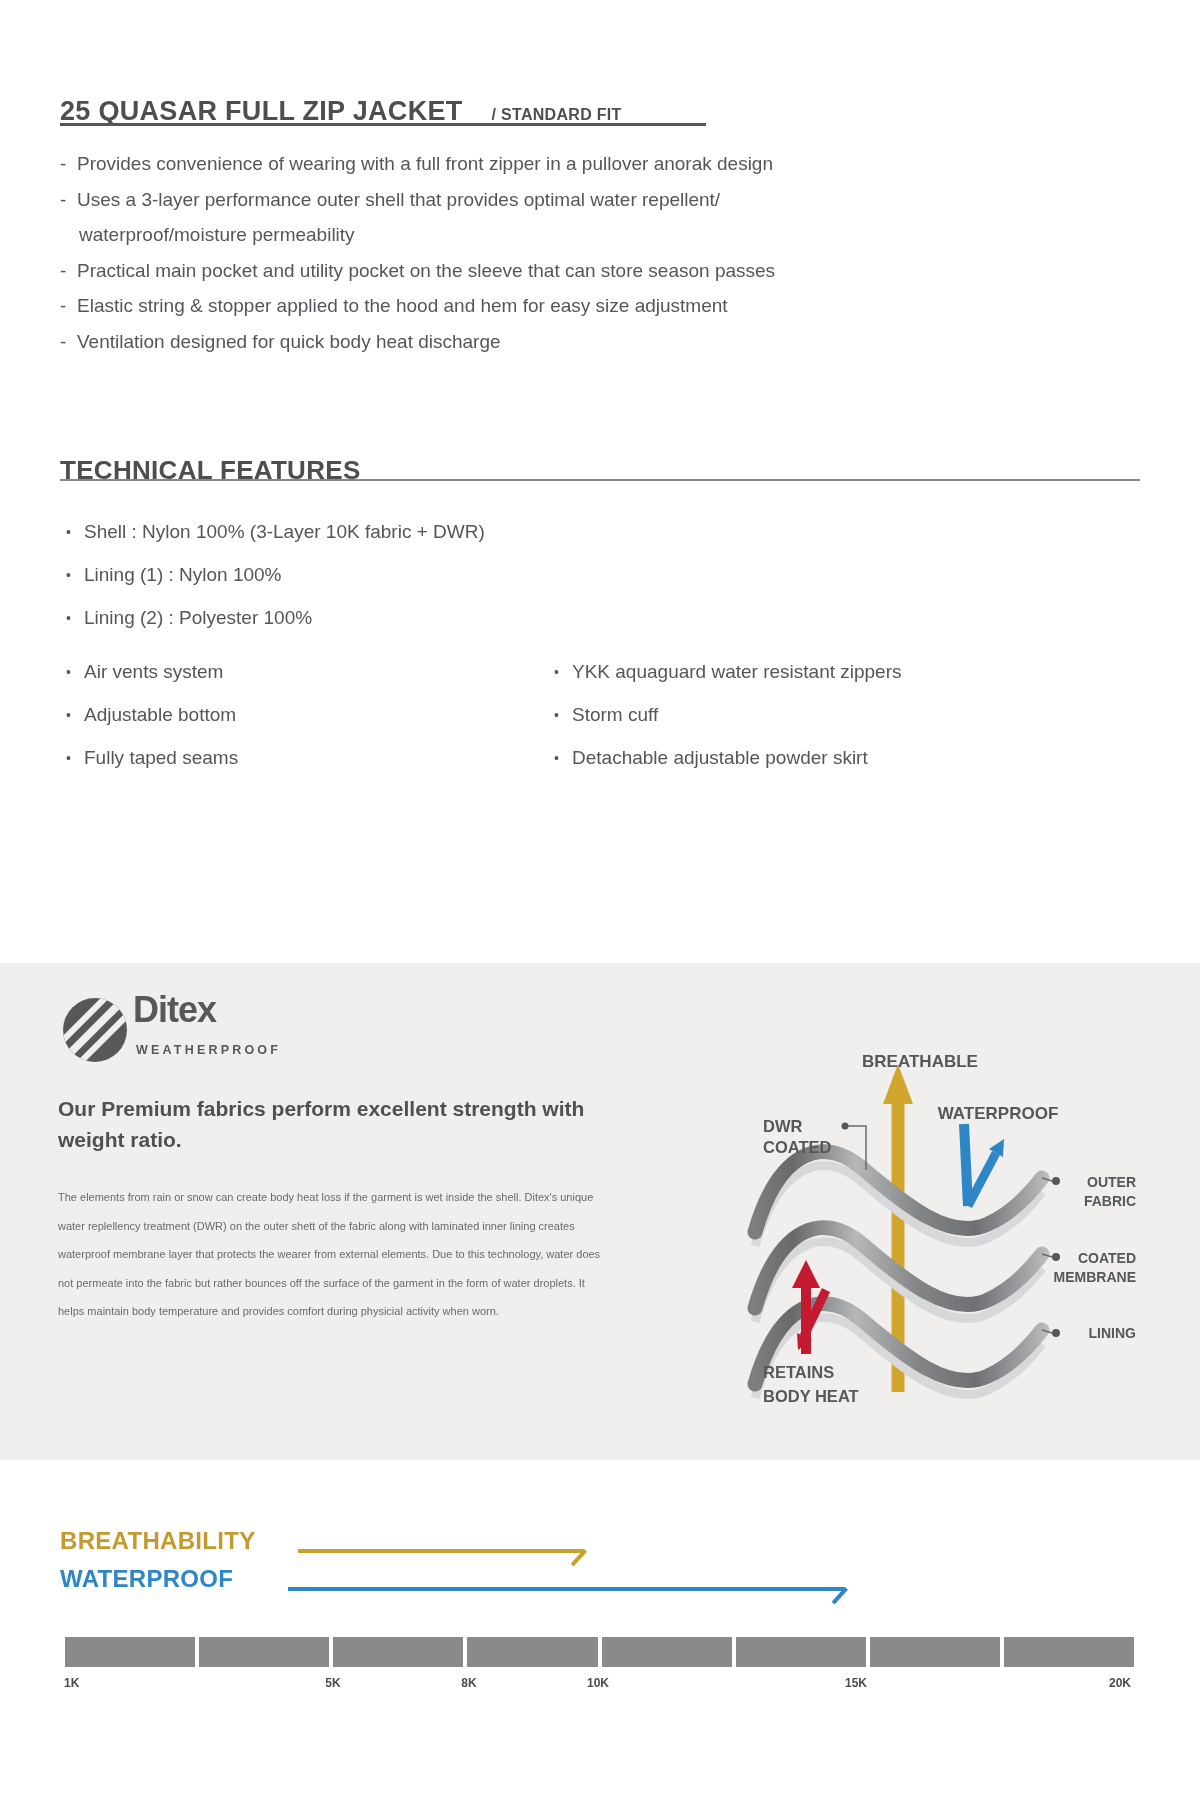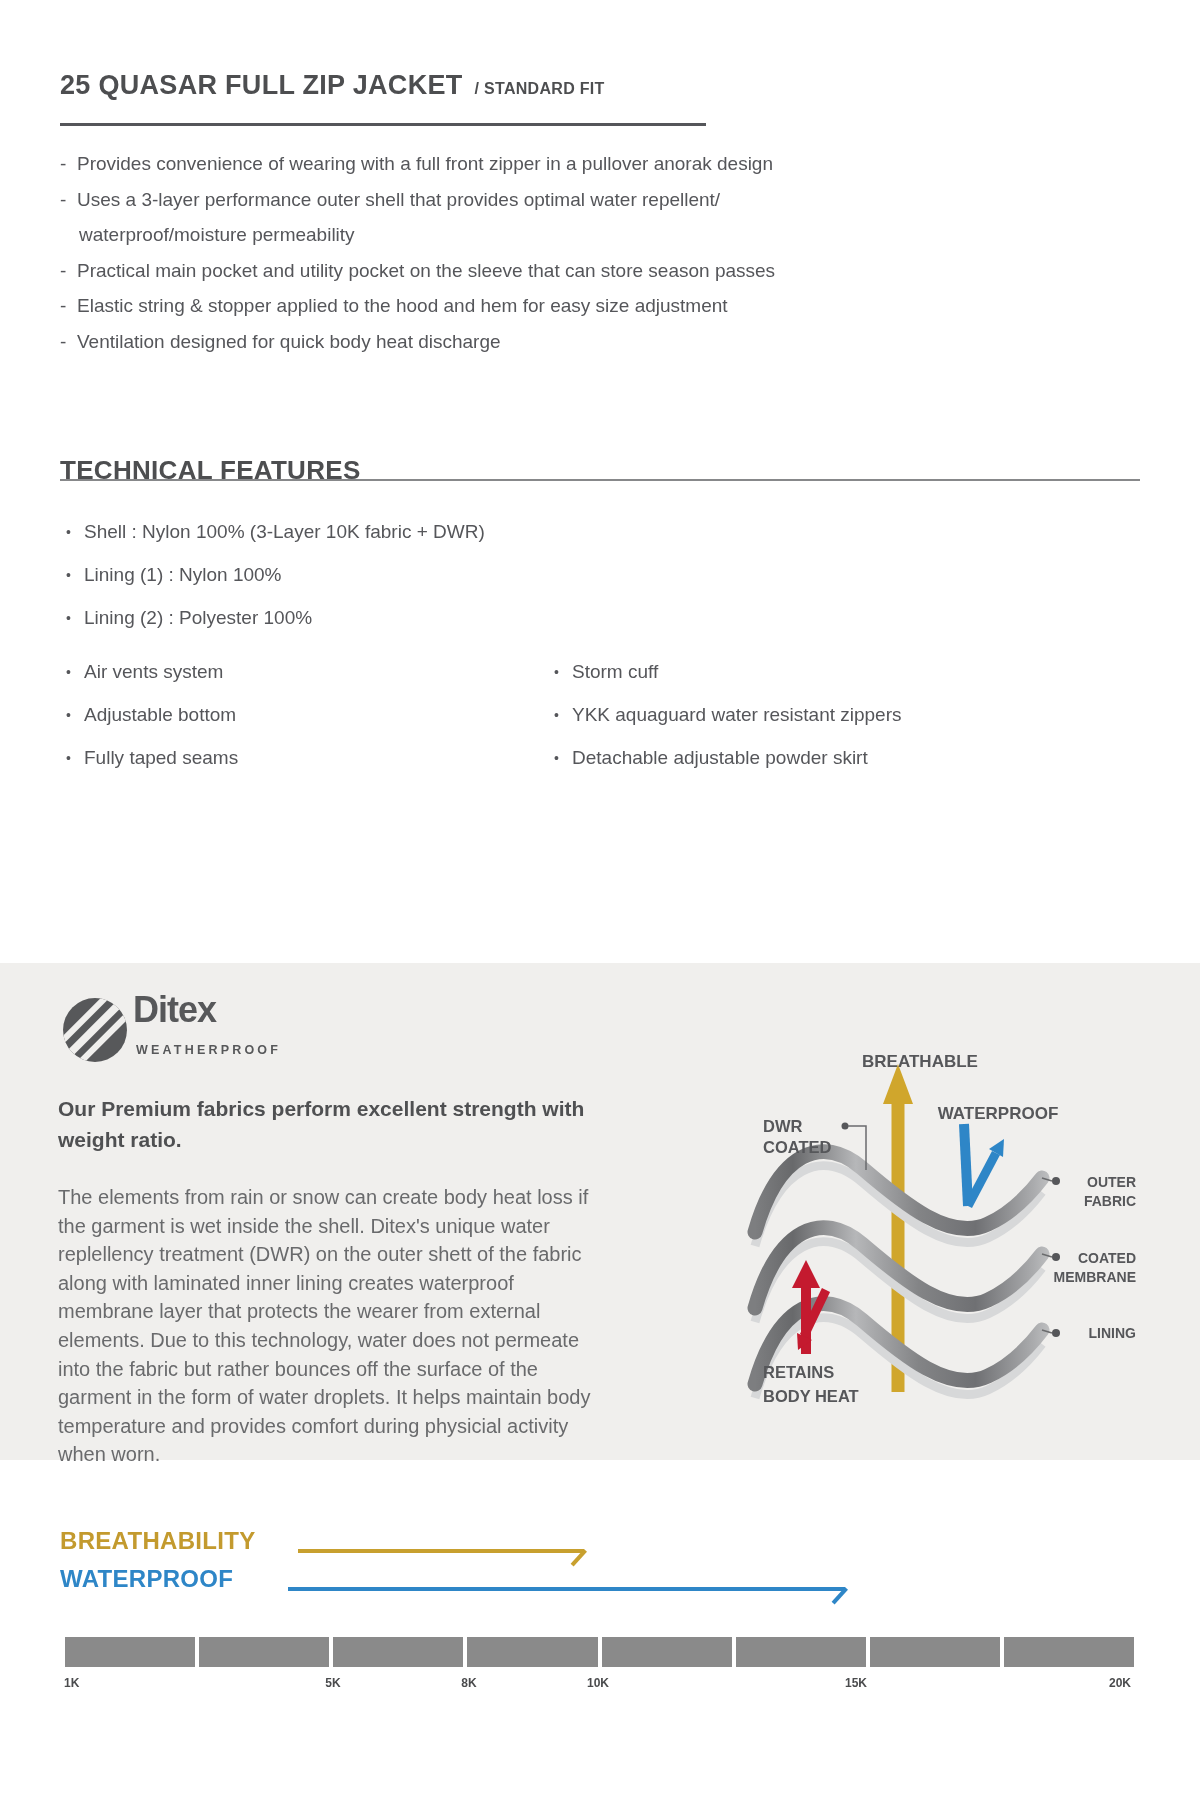--- a/index.html
+++ b/index.html
@@ -1,20 +1,20 @@
 <!DOCTYPE html>
 <html><head>
 <meta charset="utf-8">
 <style>
   * { margin:0; padding:0; box-sizing:border-box; }
   body { background:#ffffff; font-family:"Liberation Sans", sans-serif; }
   .page { position:relative; width:1200px; height:1800px; background:#ffffff; overflow:hidden; }
 
   
-  .title-row { position:absolute; left:60px; top:70px; display:flex; align-items:baseline; gap:12px; }
+  .title-row { position:absolute; left:60px; top:96px; display:flex; align-items:baseline; gap:29px; }
   .title-main { font-size:27px; font-weight:bold; color:#4d4e50; letter-spacing:.3px; }
   .title-fit  { font-size:16px; font-weight:bold; color:#4d4e50; letter-spacing:.3px; }
   .title-underline { position:absolute; left:60px; top:123px; width:646px; height:3px; background:#55565a; }
 
   
   .intro-list { position:absolute; left:60px; top:146px; width:880px; list-style:none; }
   .intro-list li { position:relative; font-size:19px; line-height:35.5px; color:#55565a; padding-left:17px; }
   .intro-list li.dash::before { content:"-"; position:absolute; left:0; color:#55565a; }
   .intro-list li.cont { padding-left:19px; }
 
@@ -27,21 +27,21 @@
   .materials-list { position:absolute; left:64px; top:506px; width:700px; }
   .col-left  { position:absolute; left:64px;  top:646px; width:430px; }
   .col-right { position:absolute; left:552px; top:646px; width:520px; }
 
   
   .gray-panel { position:absolute; left:0; top:963px; width:1200px; height:497px; background:#f0efed; }
   .logo-mark { position:absolute; left:62px; top:34px; width:66px; height:66px; }
   .brand-name { position:absolute; left:133px; top:26px; font-size:36px; font-weight:bold; color:#57585a; letter-spacing:-1px; }
   .brand-sub  { position:absolute; left:136px; top:80px; font-size:12.5px; font-weight:bold; color:#57585a; letter-spacing:3.2px; }
   .panel-headline { position:absolute; left:58px; top:130px; width:545px; font-size:21px; font-weight:bold; color:#4f5052; line-height:31px; }
-  .panel-body { position:absolute; left:58px; top:220px; width:552px; font-size:20px; color:#696a6c; line-height:28.6px; }
+  .panel-body { position:absolute; left:58px; top:220px; width:552px; font-size:11px; color:#696a6c; line-height:28.6px; }
   .fabric-diagram { position:absolute; left:630px; top:57px; width:510px; height:400px; }
   .fabric-diagram text { font-family:"Liberation Sans", sans-serif; font-weight:bold; fill:#56575a; }
 
   
   .rating-label-breath { position:absolute; left:60px; top:1527px; font-size:24px; font-weight:bold; color:#c39a2e; letter-spacing:.3px; }
   .rating-label-water  { position:absolute; left:60px; top:1565px; font-size:24px; font-weight:bold; color:#2e86c7; letter-spacing:.3px; }
   .line-breath { position:absolute; left:298px; top:1549px; width:286px; height:3.5px; background:#c8a02e; }
   .tick-breath { position:absolute; left:584px; top:1549px; width:3.5px; height:20px; background:#c8a02e; transform:rotate(42deg); transform-origin:top left; }
   .line-water  { position:absolute; left:288px; top:1587px; width:557px; height:3.5px; background:#2e86c7; }
   .tick-water  { position:absolute; left:845px; top:1587px; width:3.5px; height:20px; background:#2e86c7; transform:rotate(42deg); transform-origin:top left; }
@@ -78,22 +78,22 @@
     <li>Lining (1) : Nylon 100%</li>
     <li>Lining (2) : Polyester 100%</li>
   </ul>
 
   <ul class="dot-list col-left">
     <li>Air vents system</li>
     <li>Adjustable bottom</li>
     <li>Fully taped seams</li>
   </ul>
   <ul class="dot-list col-right">
+    <li>YKK aquaguard water resistant zippers</li>
     <li>Storm cuff</li>
-    <li>YKK aquaguard water resistant zippers</li>
     <li>Detachable adjustable powder skirt</li>
   </ul>
 
   <div class="gray-panel">
 
     <svg class="logo-mark" viewBox="0 0 64 64">
       <defs>
         <clipPath id="logoClip">
             <circle cx="32" cy="32" r="31"></circle>
           </clipPath>

